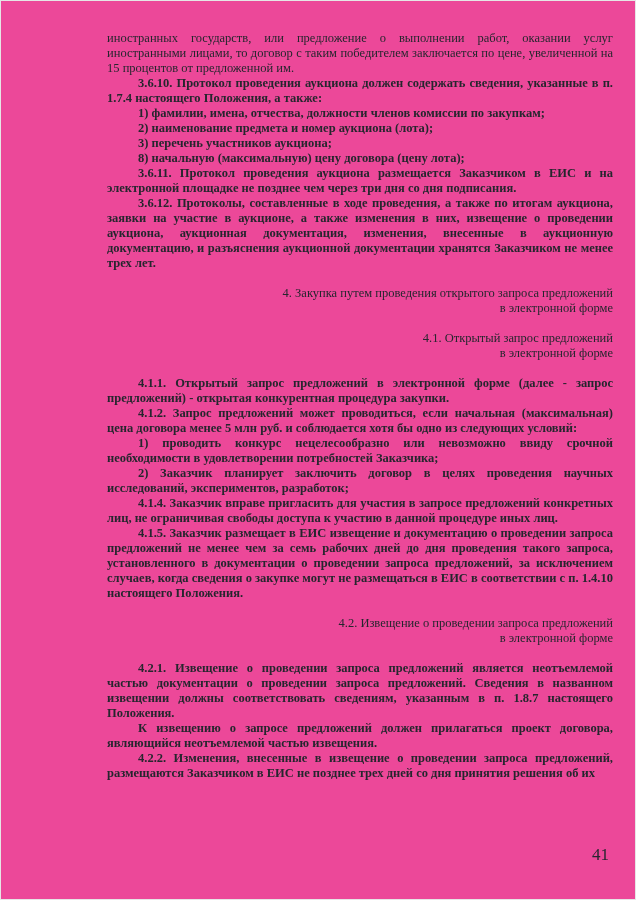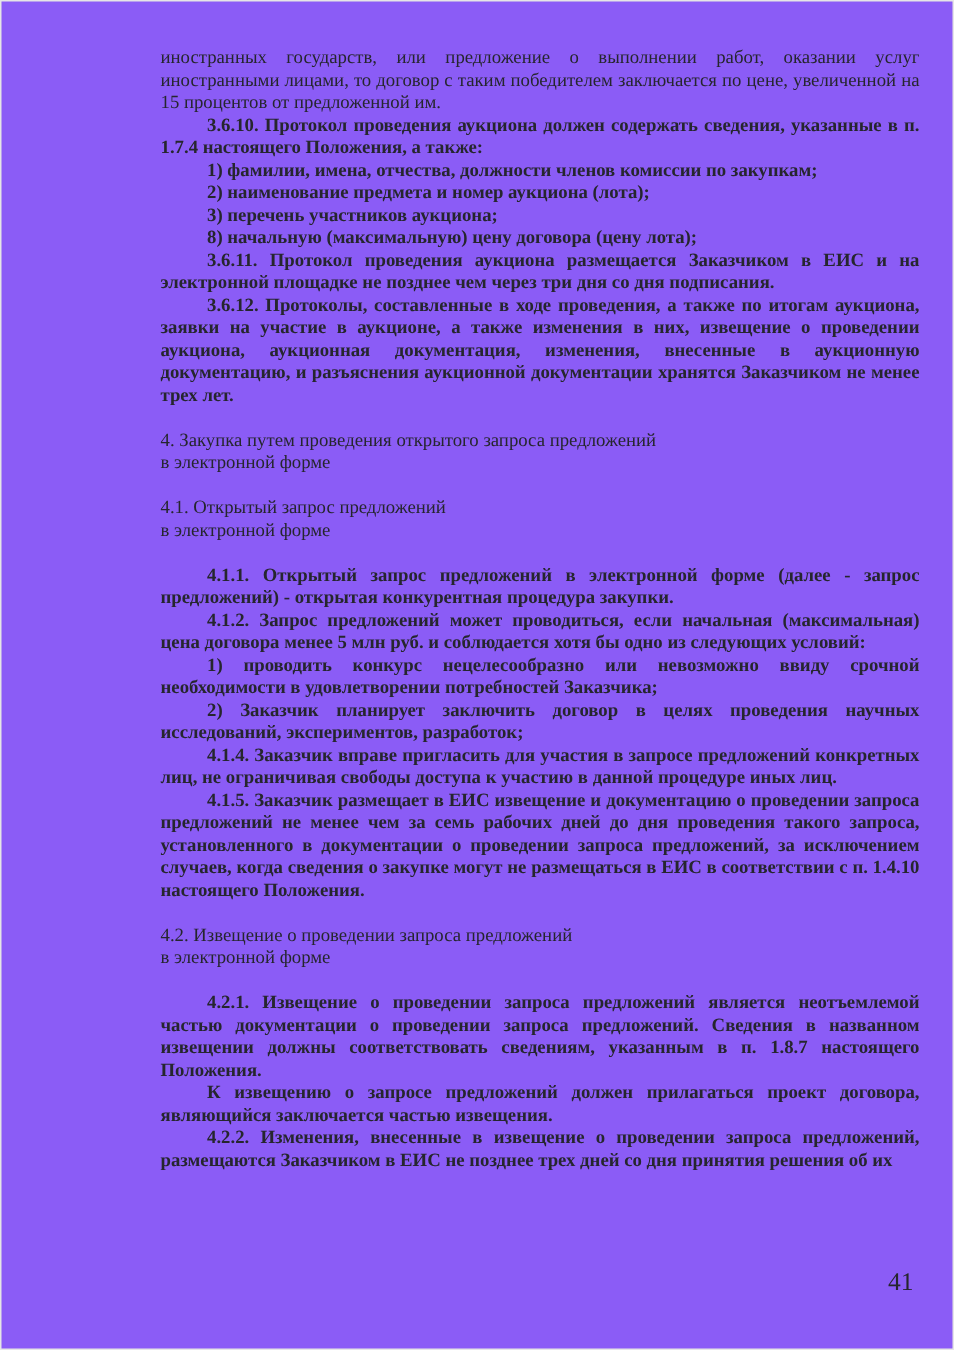--- a/index.html
+++ b/index.html
@@ -4,21 +4,21 @@
 <style>
   html, body {
     margin: 0;
     padding: 0;
     background: #ffffff;
   }
   .page {
     position: relative;
     width: 636px;
     height: 900px;
-    background: #8b5cf6;
+    background: #ec4899;
     outline: 1px solid #e6e6e6;
     outline-offset: -1px;
     overflow: hidden;
     font-family: "Liberation Serif", "DejaVu Serif", serif;
     color: #26262e;
   }
   .text-block {
     position: absolute;
     left: 107px;
     top: 31px;
@@ -30,21 +30,21 @@
   .para {
     margin: 0;
     text-indent: 0;
   }
   .para.indent {
     text-indent: 31px;
     font-weight: bold;
   }
   .heading {
     margin: 15px 0;
-    text-align: left;
+    text-align: right;
     text-indent: 0;
     white-space: pre-line;
   }
   .page-number {
     position: absolute;
     top: 847px;
     left: 592px;
     font-size: 17px;
     line-height: 15px;
     font-family: "Liberation Serif", "DejaVu Serif", serif;
@@ -70,17 +70,17 @@
 в электронной форме</p>
       <p class="para indent">4.1.1. Открытый запрос предложений в электронной форме  (далее - запрос предложений) - открытая конкурентная процедура закупки.</p>
       <p class="para indent">4.1.2. Запрос предложений может проводиться, если начальная (максимальная) цена договора менее 5 млн руб. и соблюдается хотя бы одно из следующих условий:</p>
       <p class="para indent">1) проводить конкурс нецелесообразно или невозможно ввиду срочной необходимости в удовлетворении потребностей Заказчика;</p>
       <p class="para indent">2) Заказчик планирует заключить договор в целях проведения научных исследований, экспериментов, разработок;</p>
       <p class="para indent">4.1.4. Заказчик вправе пригласить для участия в запросе предложений конкретных лиц, не ограничивая свободы доступа к участию в данной процедуре иных лиц.</p>
       <p class="para indent">4.1.5. Заказчик размещает в ЕИС извещение и документацию о проведении запроса предложений не менее чем за семь рабочих дней до дня проведения такого запроса, установленного в документации о проведении запроса предложений, за исключением случаев, когда сведения о закупке могут не размещаться в ЕИС в соответствии с п. 1.4.10 настоящего Положения.</p>
       <p class="heading">4.2. Извещение о проведении запроса предложений
 в электронной форме</p>
       <p class="para indent">4.2.1. Извещение о проведении запроса предложений является неотъемлемой частью документации о проведении запроса предложений. Сведения в названном извещении должны соответствовать сведениям, указанным в п. 1.8.7 настоящего Положения.</p>
-      <p class="para indent">К извещению о запросе предложений должен прилагаться проект договора, являющийся заключается частью извещения.</p>
+      <p class="para indent">К извещению о запросе предложений должен прилагаться проект договора, являющийся неотъемлемой частью извещения.</p>
       <p class="para indent">4.2.2. Изменения, внесенные в извещение о проведении запроса предложений, размещаются Заказчиком в ЕИС не позднее трех дней со дня принятия решения об их</p>
     </div>
   <div class="page-number">41</div>
 </div>
 
 </body></html>

